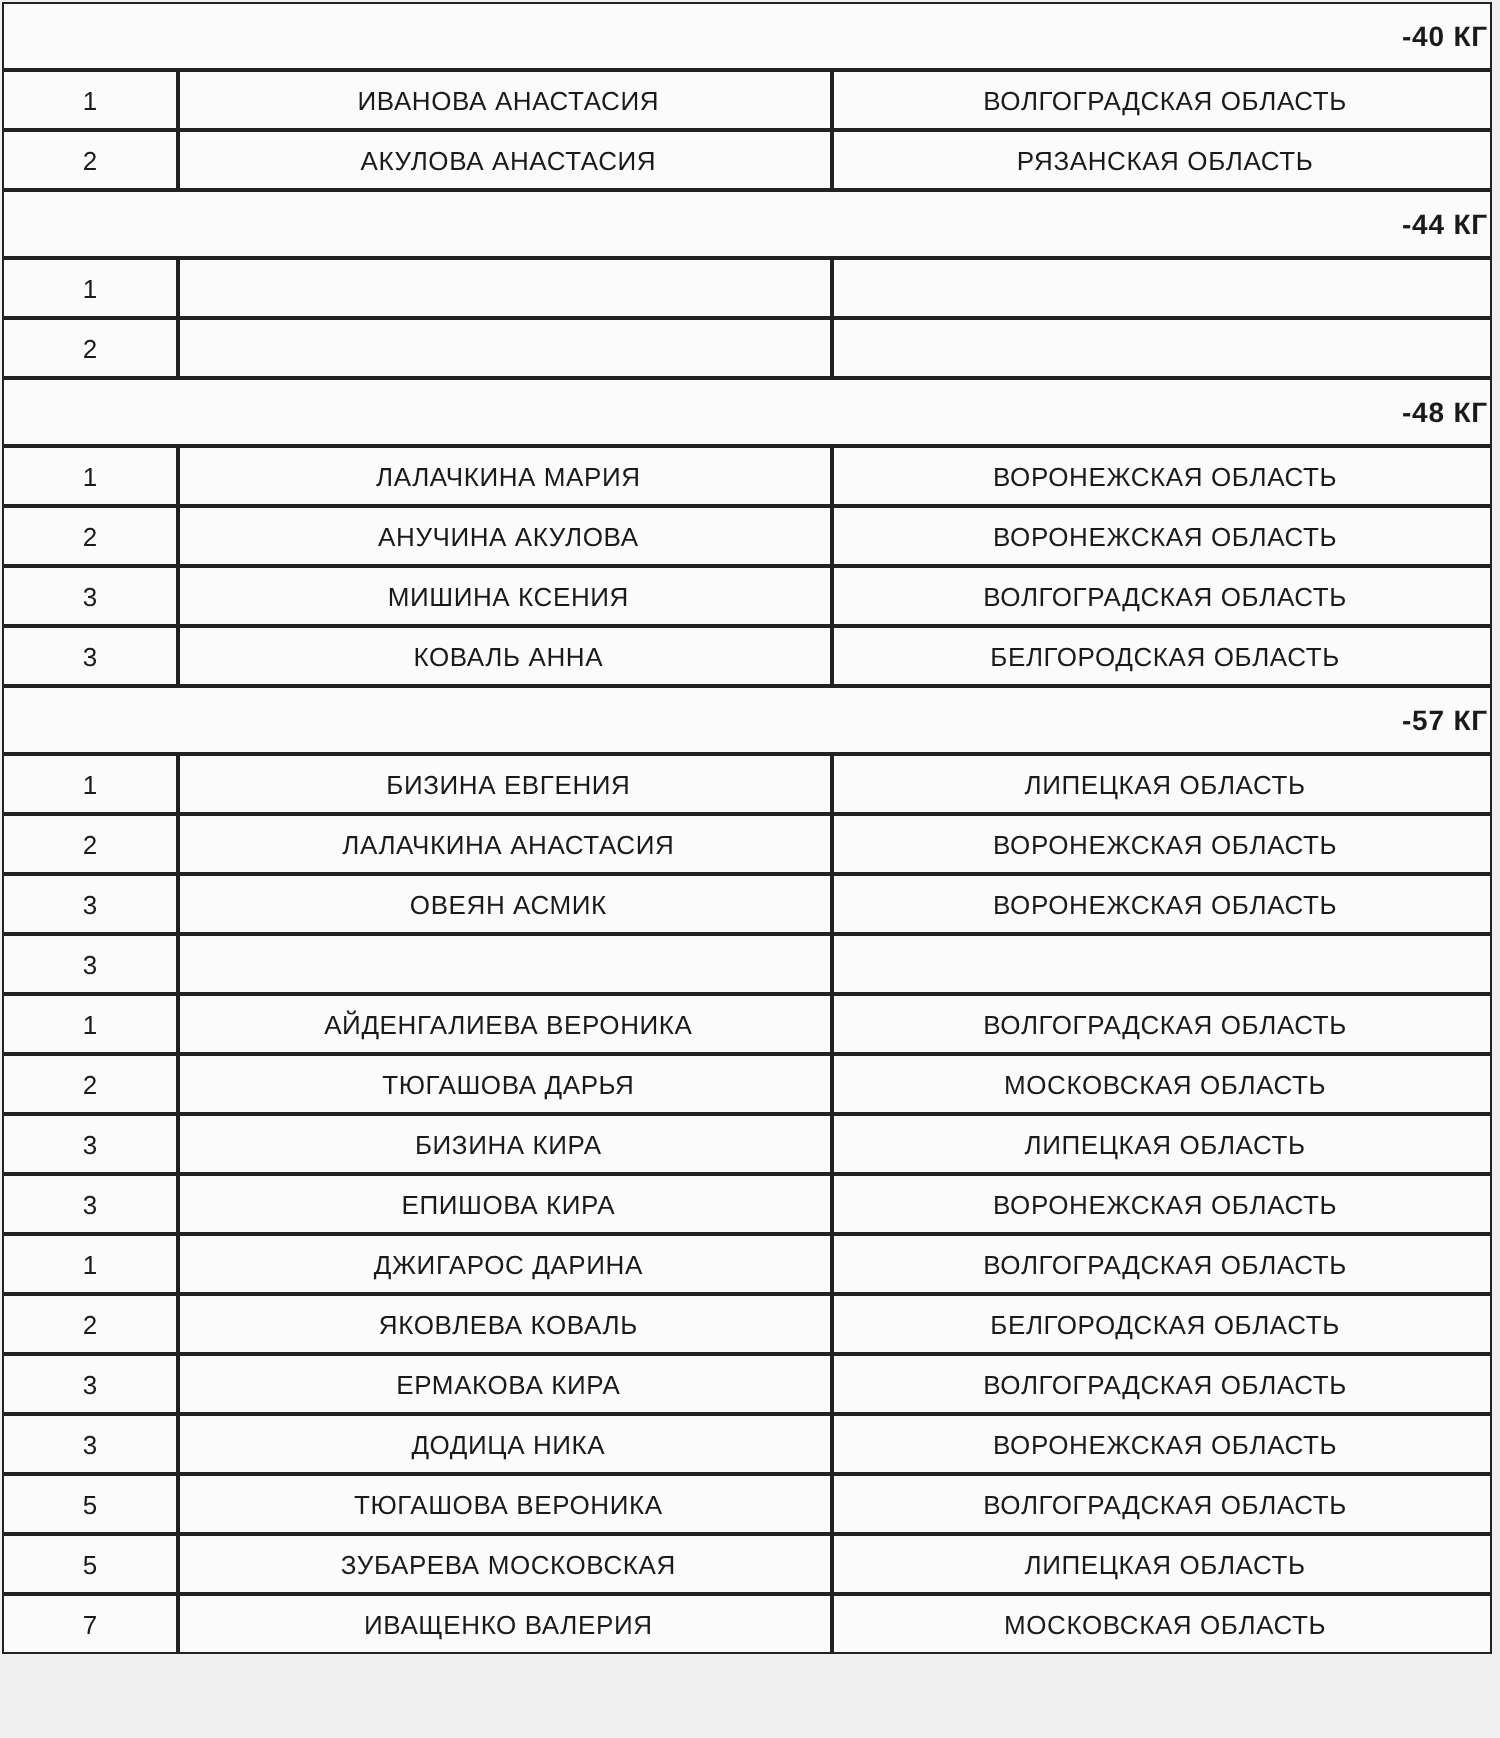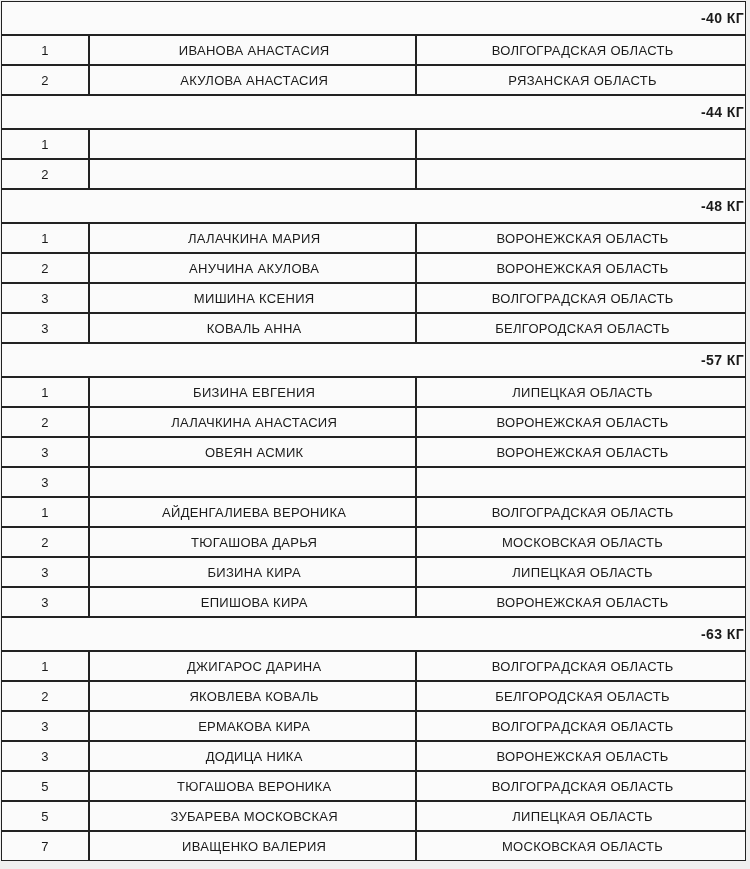--- a/index.html
+++ b/index.html
@@ -145,23 +145,20 @@
         <tr class="data-row">
           <td class="place-cell">3</td>
           <td class="name-cell">БИЗИНА КИРА</td>
           <td class="region-cell">ЛИПЕЦКАЯ ОБЛАСТЬ</td>
         </tr>
         <tr class="data-row">
           <td class="place-cell">3</td>
           <td class="name-cell">ЕПИШОВА КИРА</td>
           <td class="region-cell">ВОРОНЕЖСКАЯ ОБЛАСТЬ</td>
         </tr>
-        <tr>
-          <td colspan="3" class="section-cell">-63 КГ</td>
-        </tr>
         <tr class="data-row">
           <td class="place-cell">1</td>
           <td class="name-cell">ДЖИГАРОС ДАРИНА</td>
           <td class="region-cell">ВОЛГОГРАДСКАЯ ОБЛАСТЬ</td>
         </tr>
         <tr class="data-row">
           <td class="place-cell">2</td>
           <td class="name-cell">ЯКОВЛЕВА КОВАЛЬ</td>
           <td class="region-cell">БЕЛГОРОДСКАЯ ОБЛАСТЬ</td>
         </tr>

